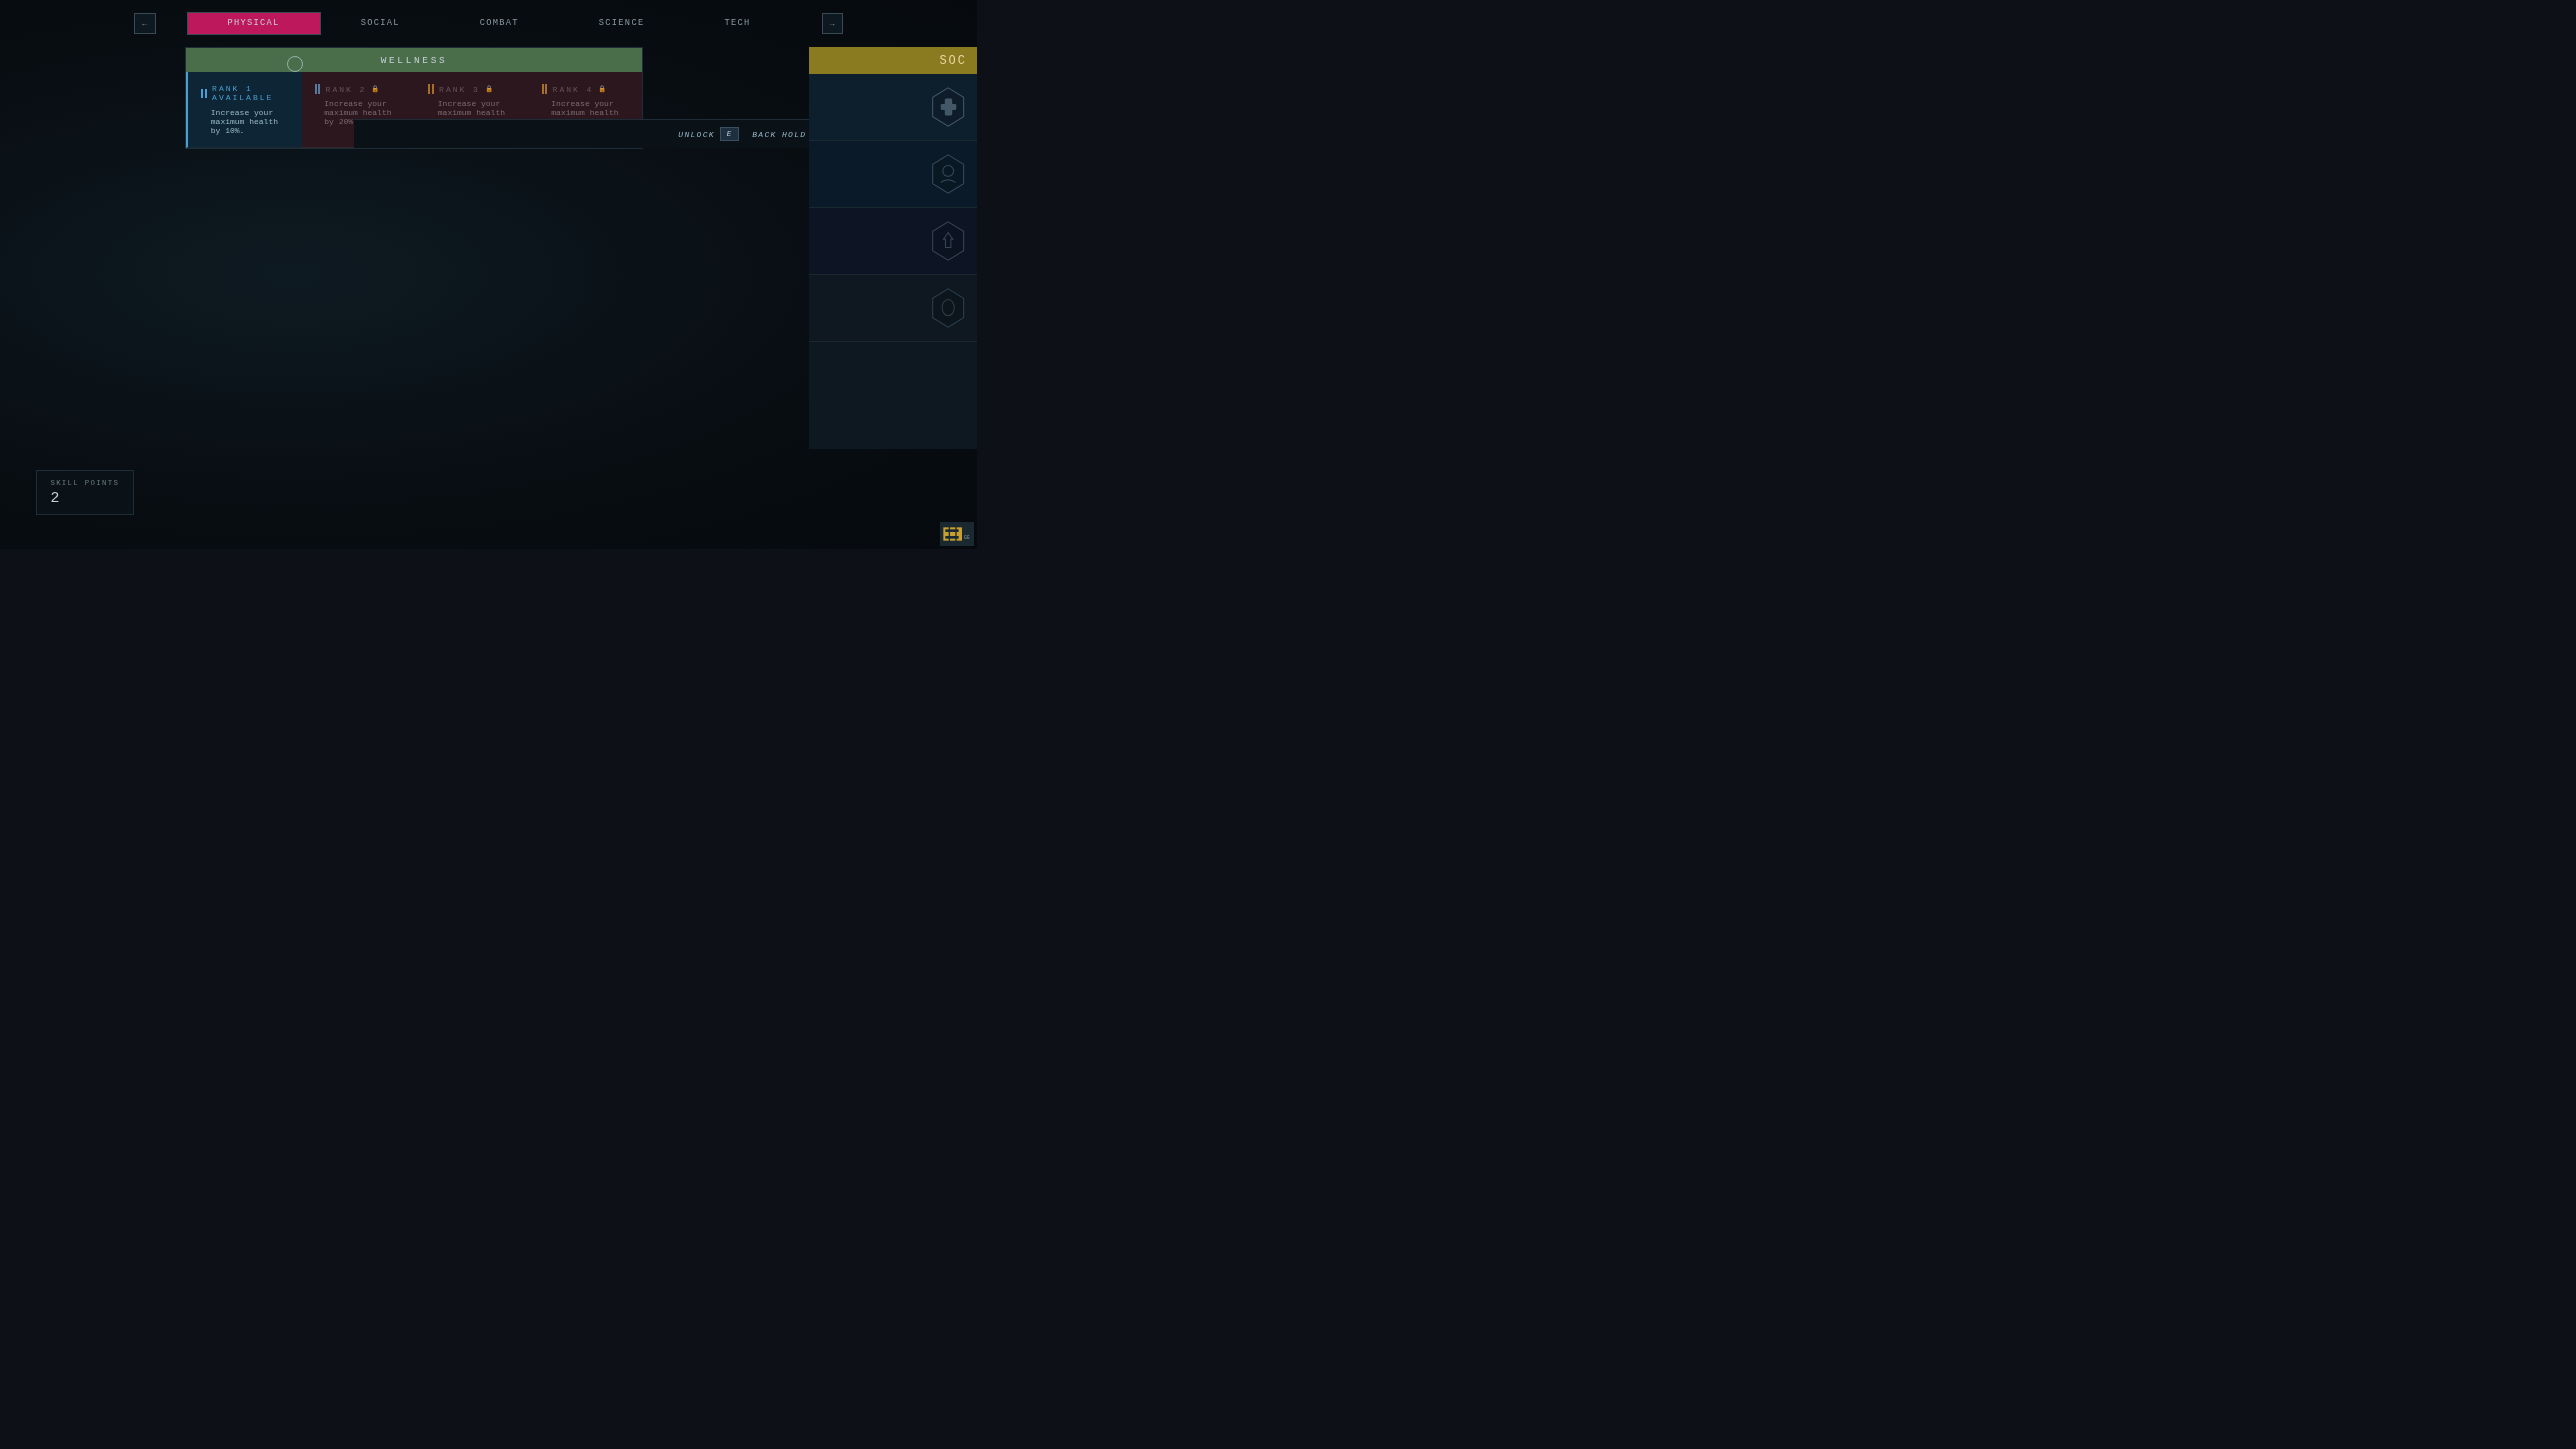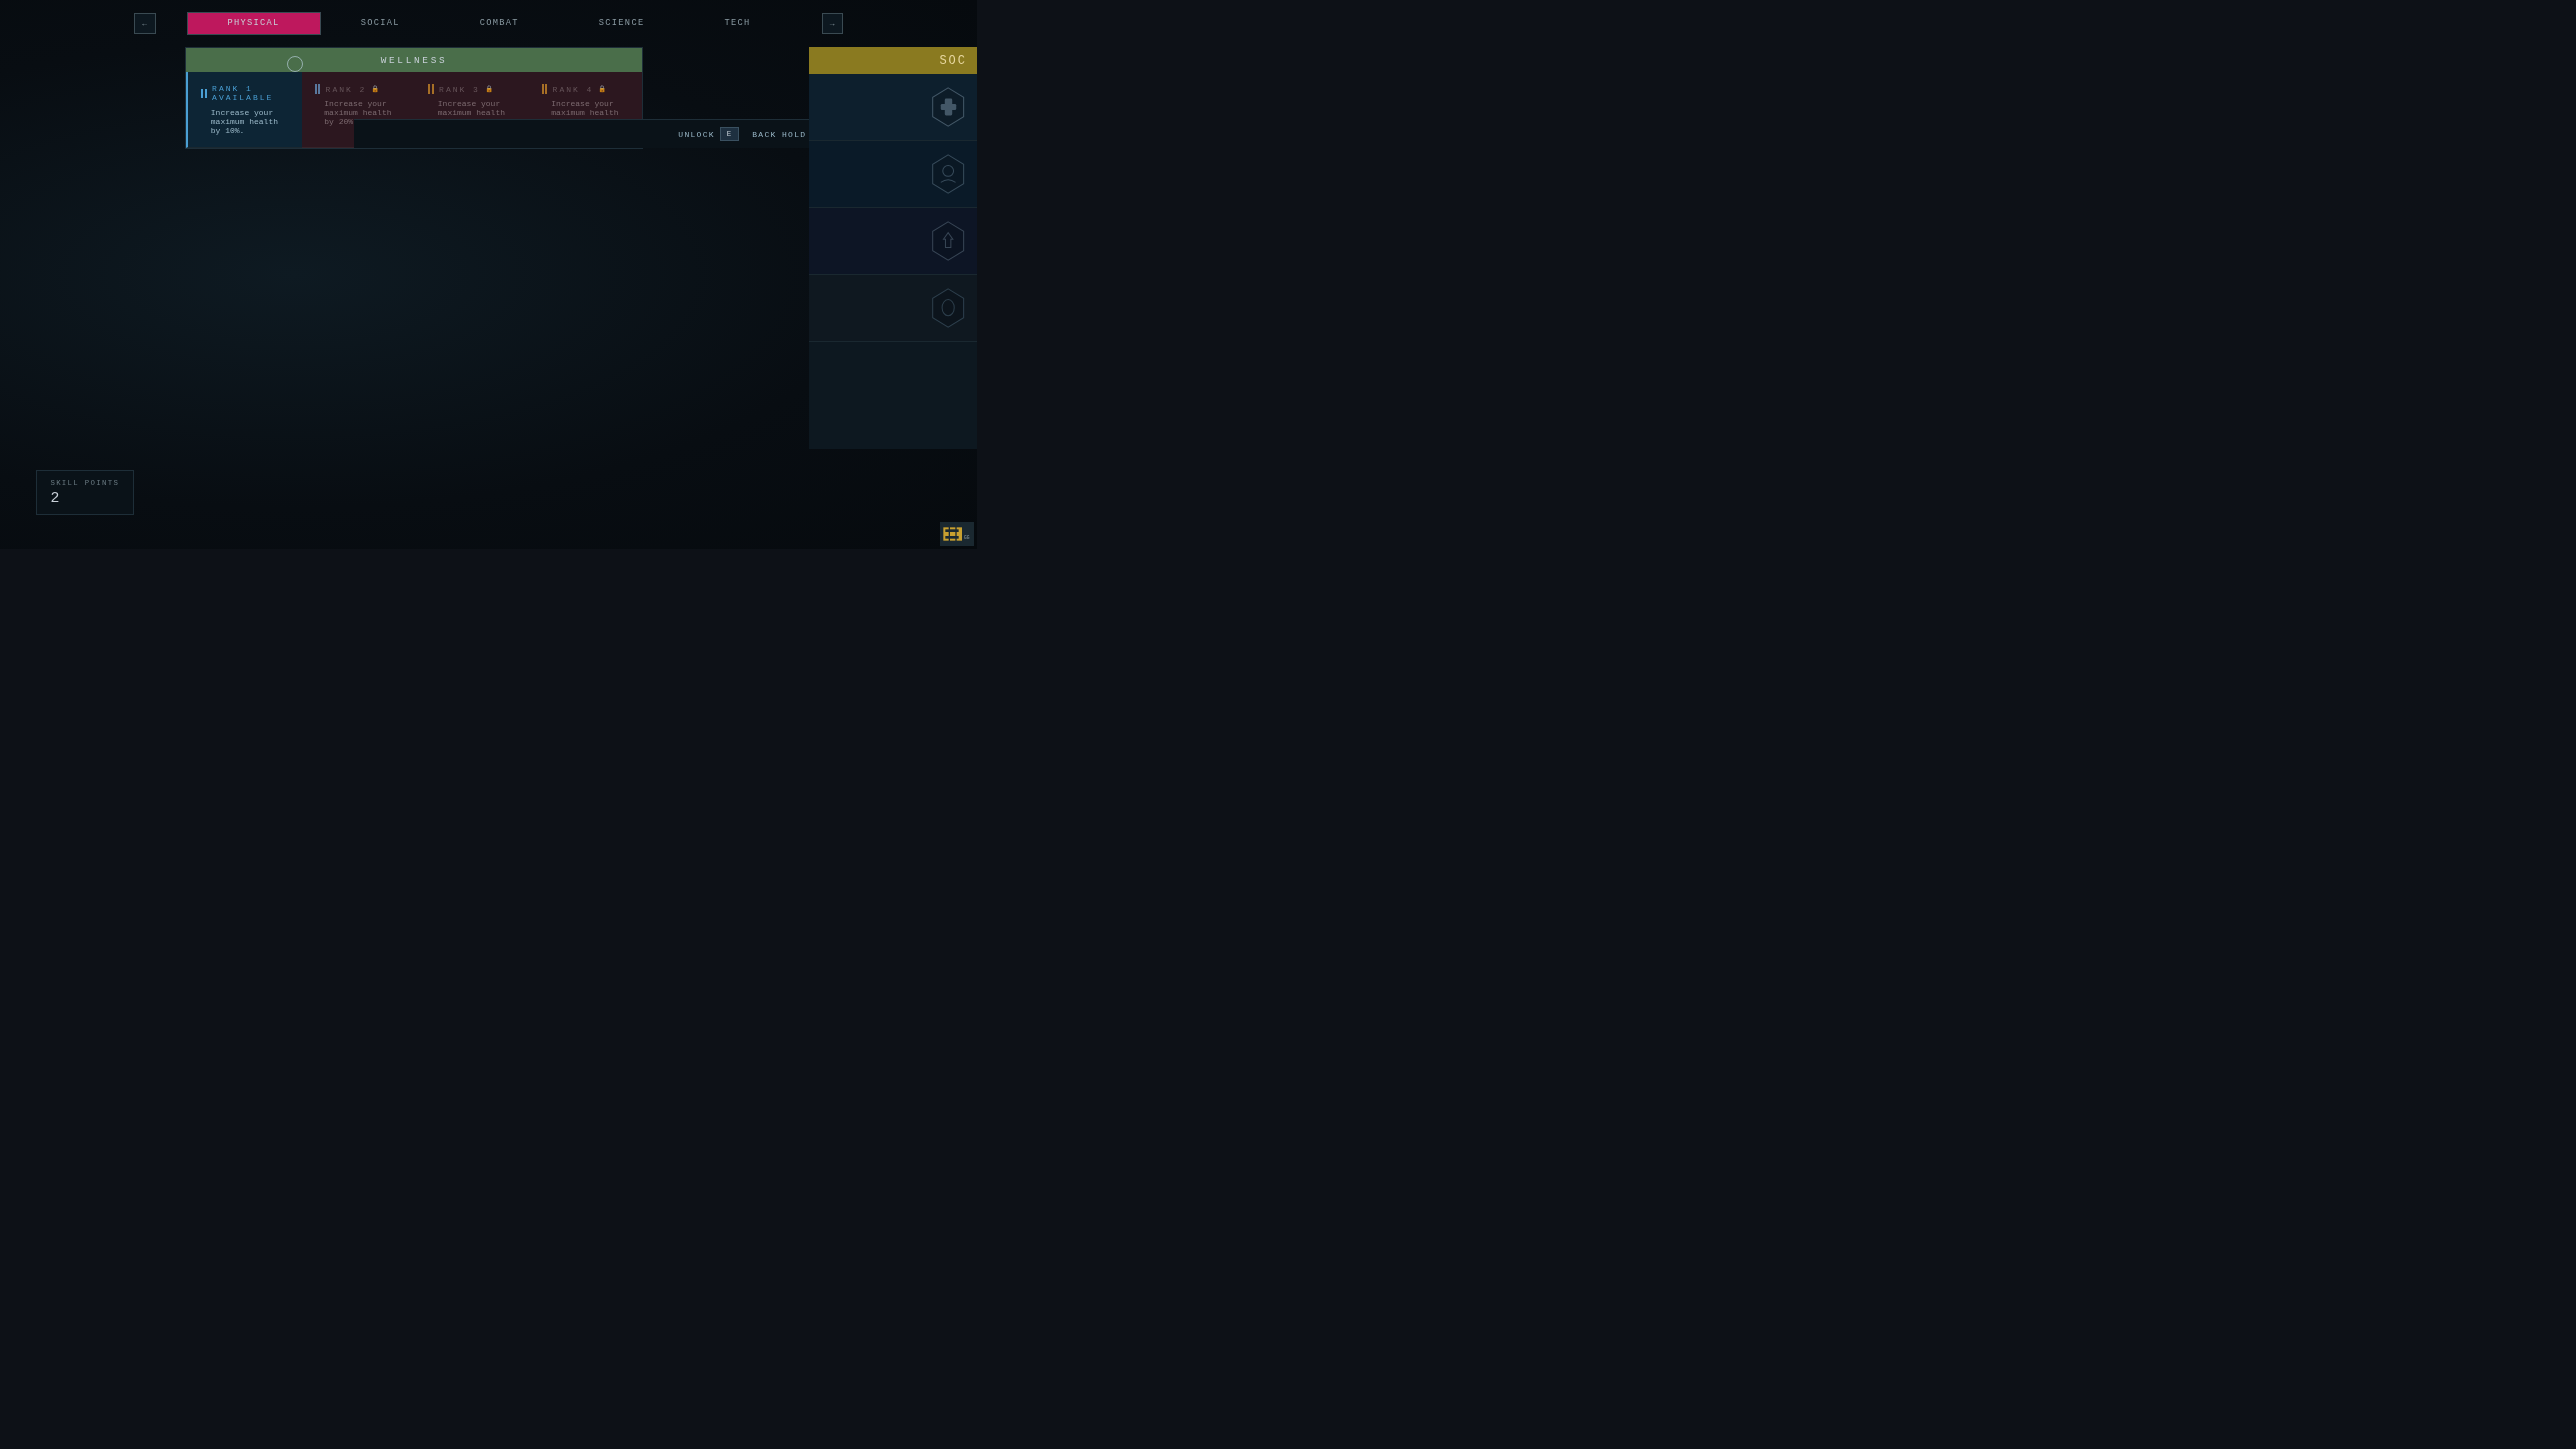--- a/index.html
+++ b/index.html
@@ -230,20 +230,21 @@
       right: 0;
       width: 550px;
       left: 168px;
       background: #0a1218;
       border-top: 0.7px solid #1e2e38;
       padding: 6.7px 13.4px;
       display: flex;
       align-items: flex-end;
       justify-content: flex-end;
       gap: 13.4px;
+      font-style: italic;
     }
 
     .action-btn {
       display: flex;
       align-items: center;
       gap: 5.4px;
       font-size: 8px;
       letter-spacing: 1.3px;
       color: #9ab8c8;
     }

